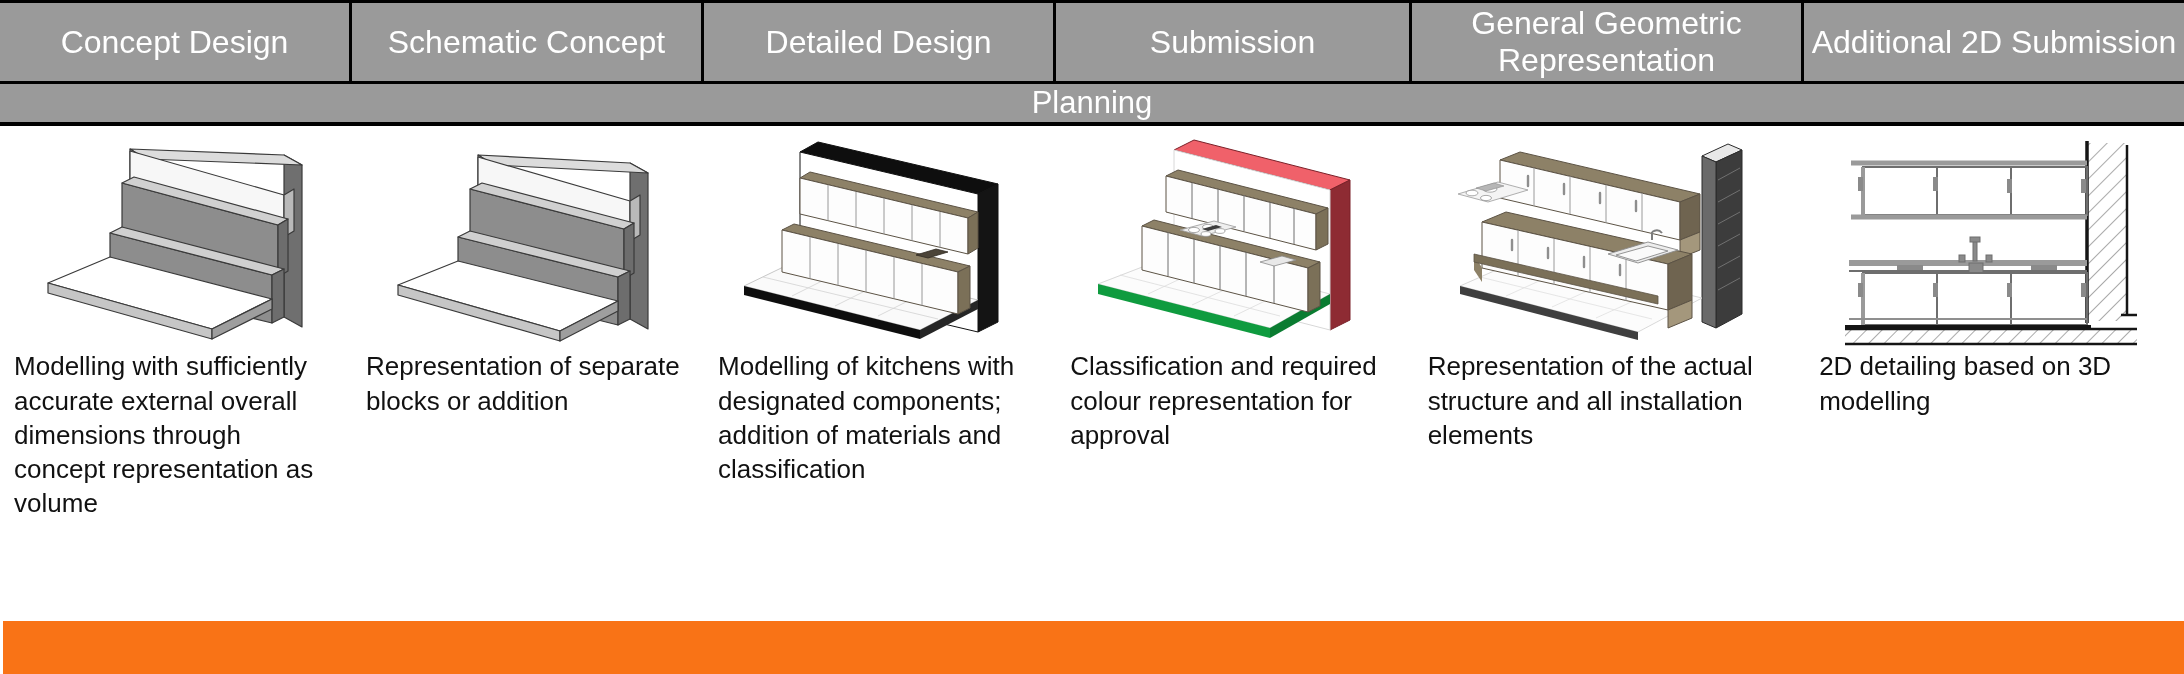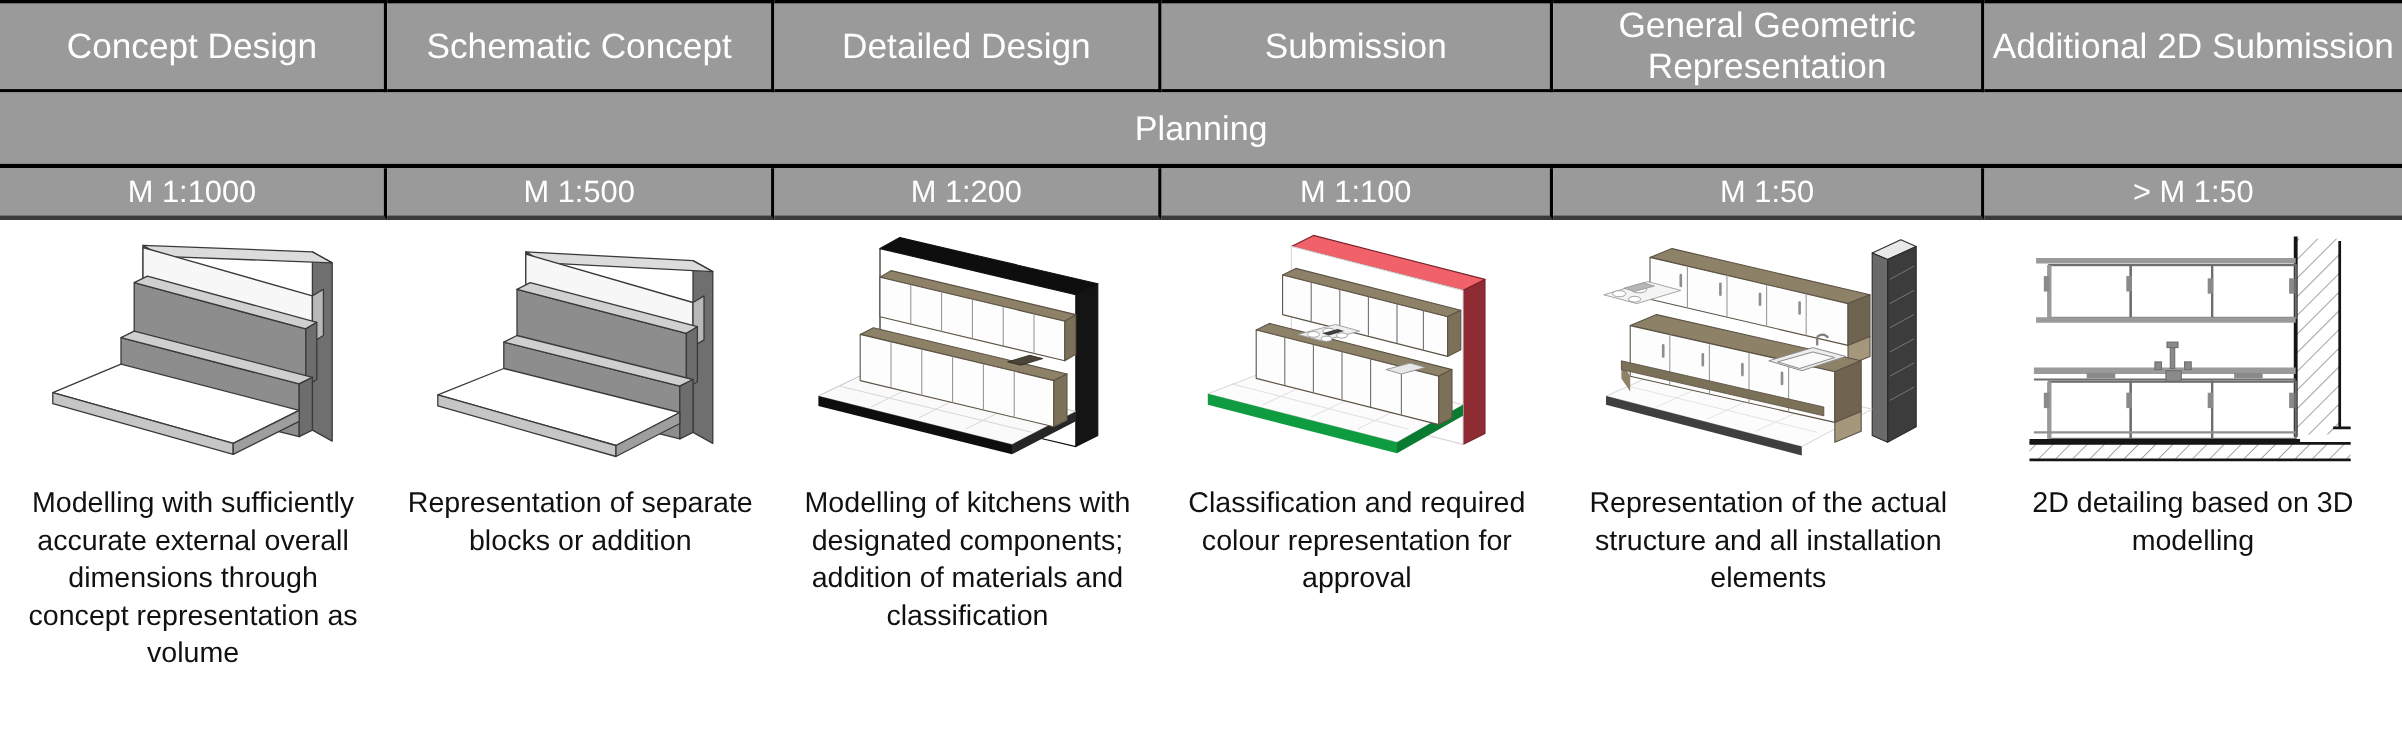--- a/index.html
+++ b/index.html
@@ -2,21 +2,21 @@
 <html><head>
 <meta charset="utf-8">
 <style>
   html,body{margin:0;padding:0;background:#ffffff;}
   body{
     width:2184px;height:674px;
     font-family:"Liberation Sans", sans-serif;
     -webkit-font-smoothing:antialiased;
     overflow:hidden;
   }
-  #root{width:2184px;height:674px;position:relative;background:#fef9c3;}
+  #root{width:2184px;height:674px;position:relative;background:#f97316;}
 
   
   table.matrix{
     border-collapse:separate;border-spacing:0;
     width:2184px;table-layout:fixed;
   }
   td{padding:0;vertical-align:middle;}
 
   .phase-cell{
     background:#9a9a9a;color:#ffffff;
@@ -29,21 +29,21 @@
     padding:2px 6px;
     box-sizing:border-box;
   }
   .phase-cell.first{border-left:0;}
   .phase-cell.last{border-right:0;}
 
   .planning-cell{
     background:#9a9a9a;color:#ffffff;
     text-align:center;
     font-size:31px;
-    height:69px;
+    height:42px;
     border-bottom:4px solid #000;
     box-sizing:border-box;
     margin-left:18px;
   }
 
   .scale-cell{
     background:#9a9a9a;color:#ffffff;
     text-align:center;
     font-size:28px;
     height:47px;
@@ -64,23 +64,22 @@
     display:flex;flex-direction:column;align-items:center;
     height:495px;box-sizing:border-box;padding-top:8px;
   }
   .artbox{
     width:100%;height:215px;
     display:flex;align-items:center;justify-content:center;
     overflow:hidden;
   }
   .artbox svg{display:block;}
   .caption{
-    margin-top:16px;
+    margin-top:0;
     width:92%;
-    text-align:center;
     font-size:26px;
     line-height:1.32;
     color:#111111;
     font-family:"Liberation Sans", sans-serif;
   }
   .leftline{
     position:absolute;left:0;top:222px;width:3px;height:452px;background:#ffffff;
   }
 </style>
 </head>
@@ -105,28 +104,20 @@
       <td class="phase-cell">Detailed Design</td>
       <td class="phase-cell">Submission</td>
       <td class="phase-cell">General Geometric Representation</td>
       <td class="phase-cell last">Additional 2D Submission</td>
     </tr>
 
     <tr>
       <td class="planning-cell" colspan="6">Planning</td>
     </tr>
 
-    <tr>
-      <td class="scale-cell">M 1:1000</td>
-      <td class="scale-cell">M 1:500</td>
-      <td class="scale-cell">M 1:200</td>
-      <td class="scale-cell">M 1:100</td>
-      <td class="scale-cell">M 1:50</td>
-      <td class="scale-cell last">&gt; M 1:50</td>
-    </tr>
 
     <tr class="body-row">
 
       <td>
         <div class="cellwrap">
           <div class="artbox">
             <svg width="300" height="210" viewBox="0 0 300 210">
 
               <g stroke="#3a3a3a" stroke-width="1.2" stroke-linejoin="round">
                 <polygon points="258,18 276,28 276,190 258,180" fill="#6f6f6f"></polygon>

